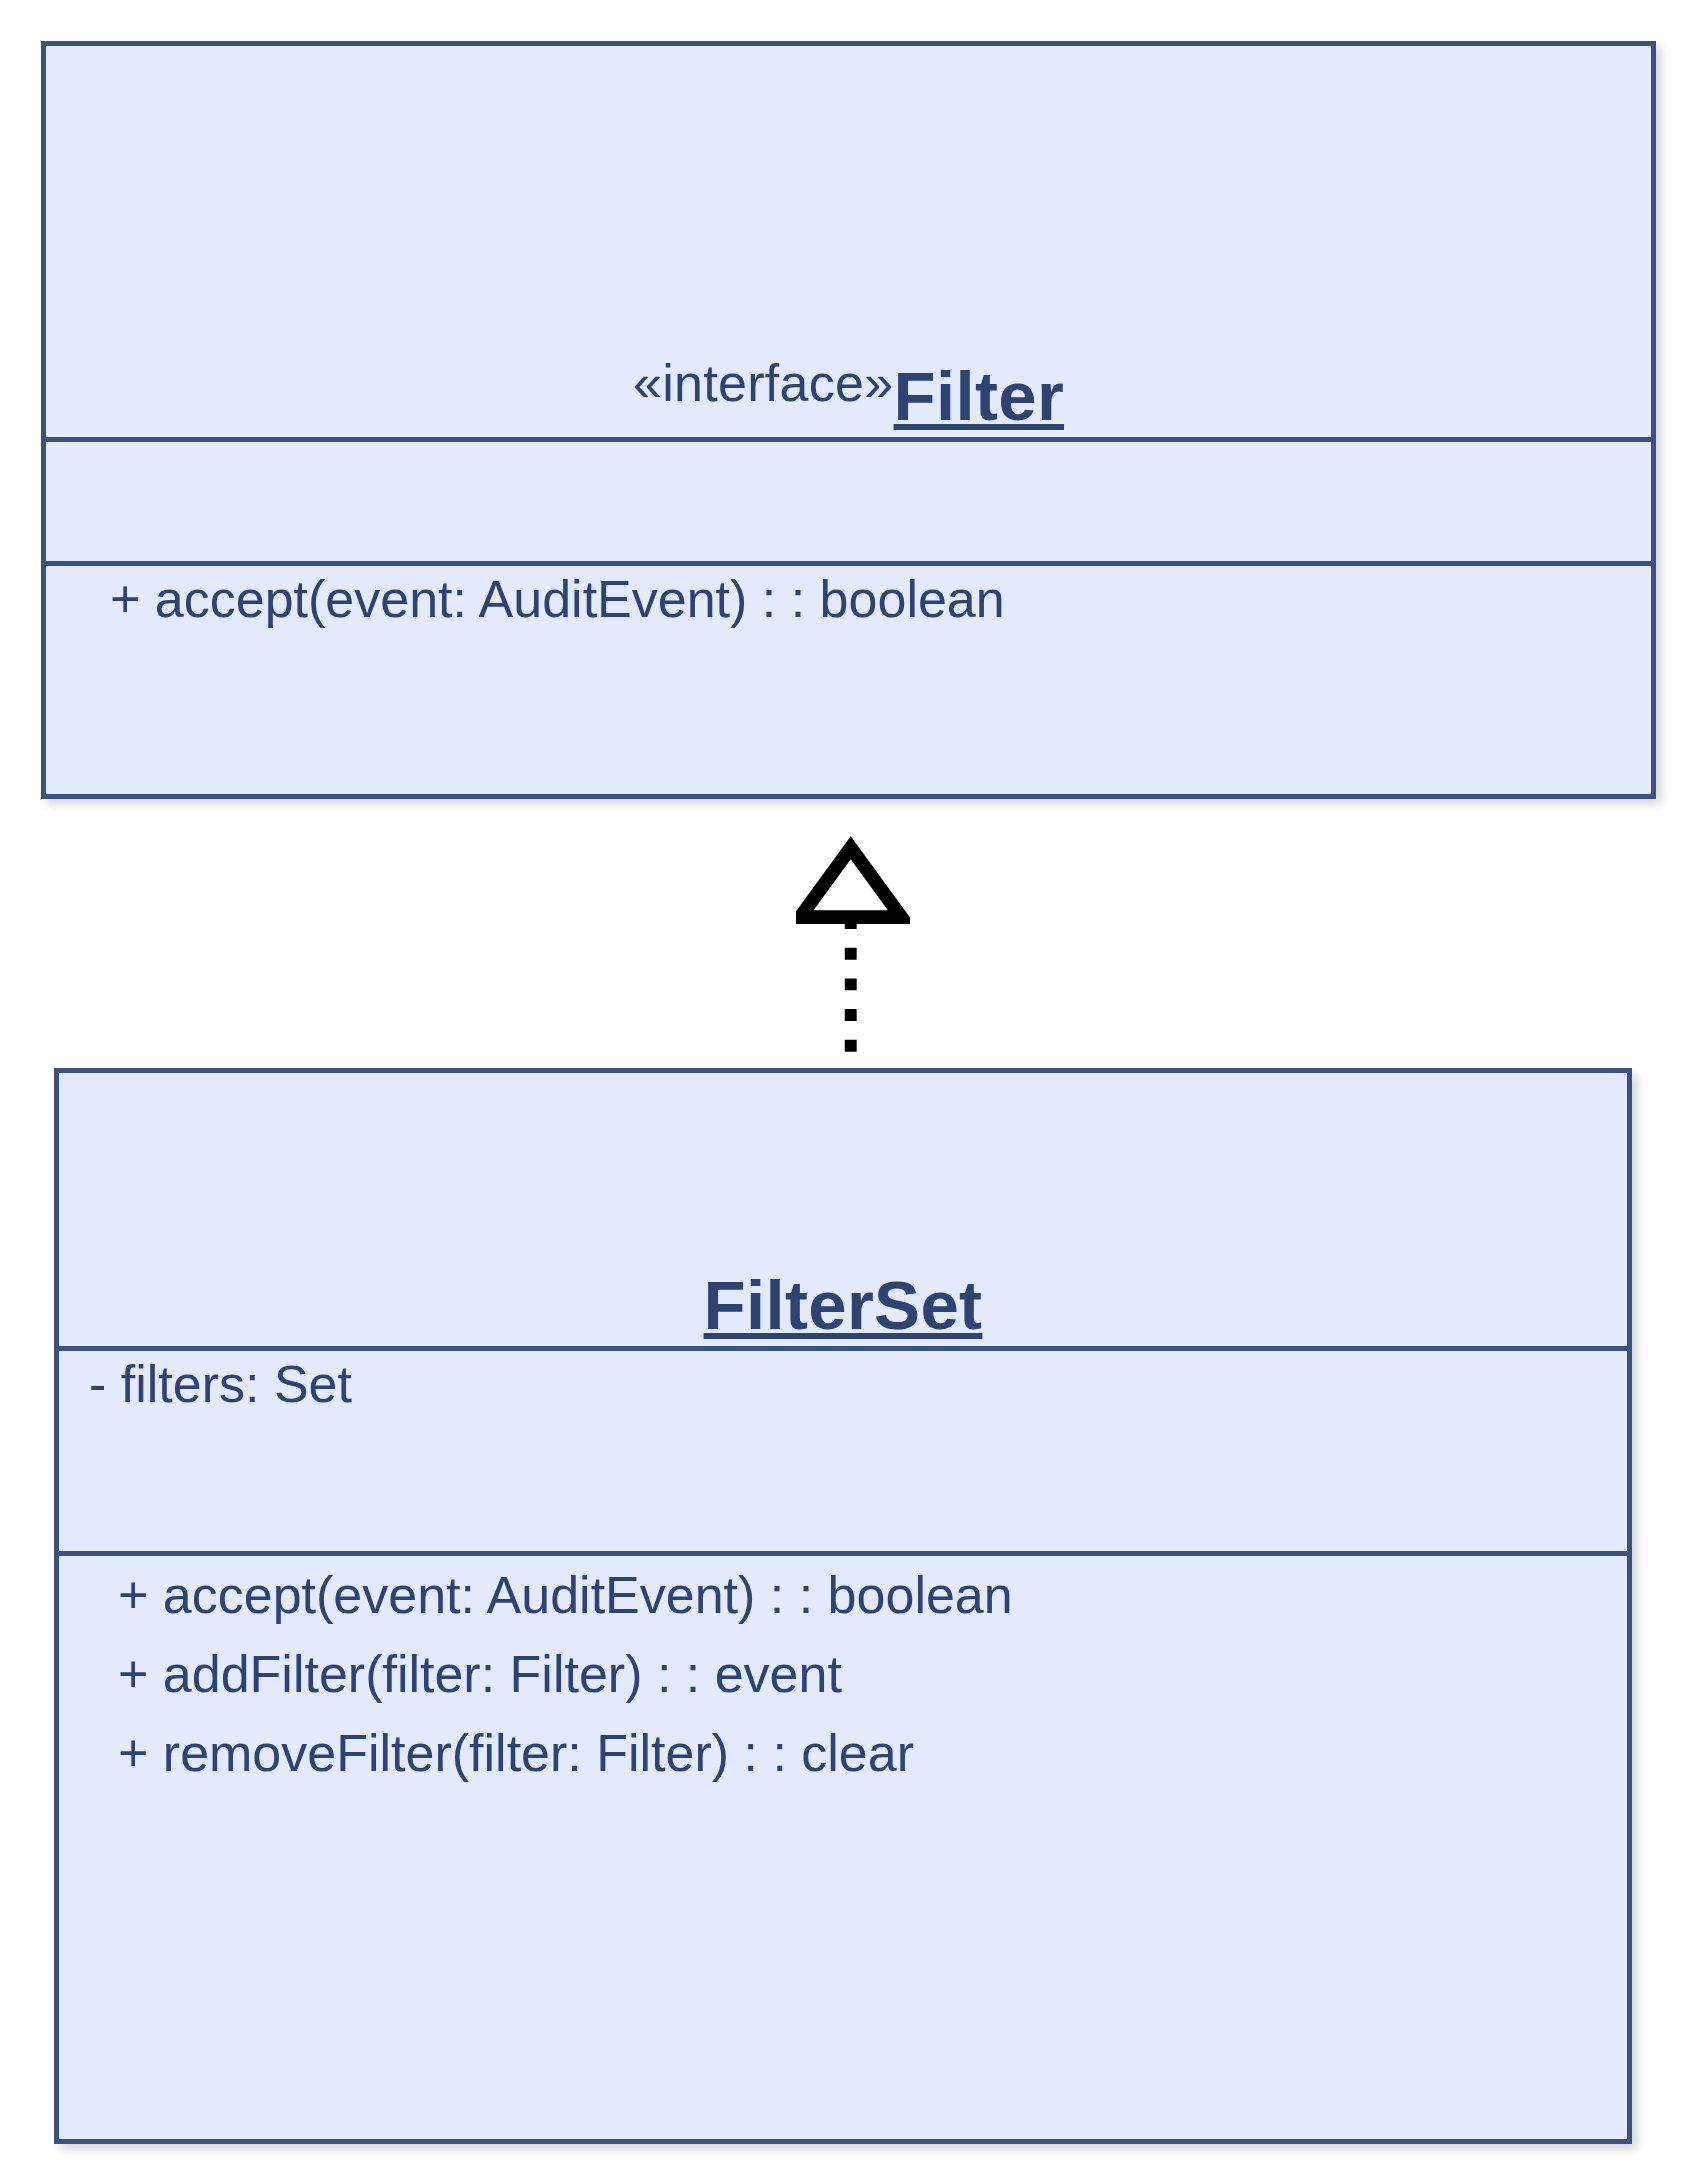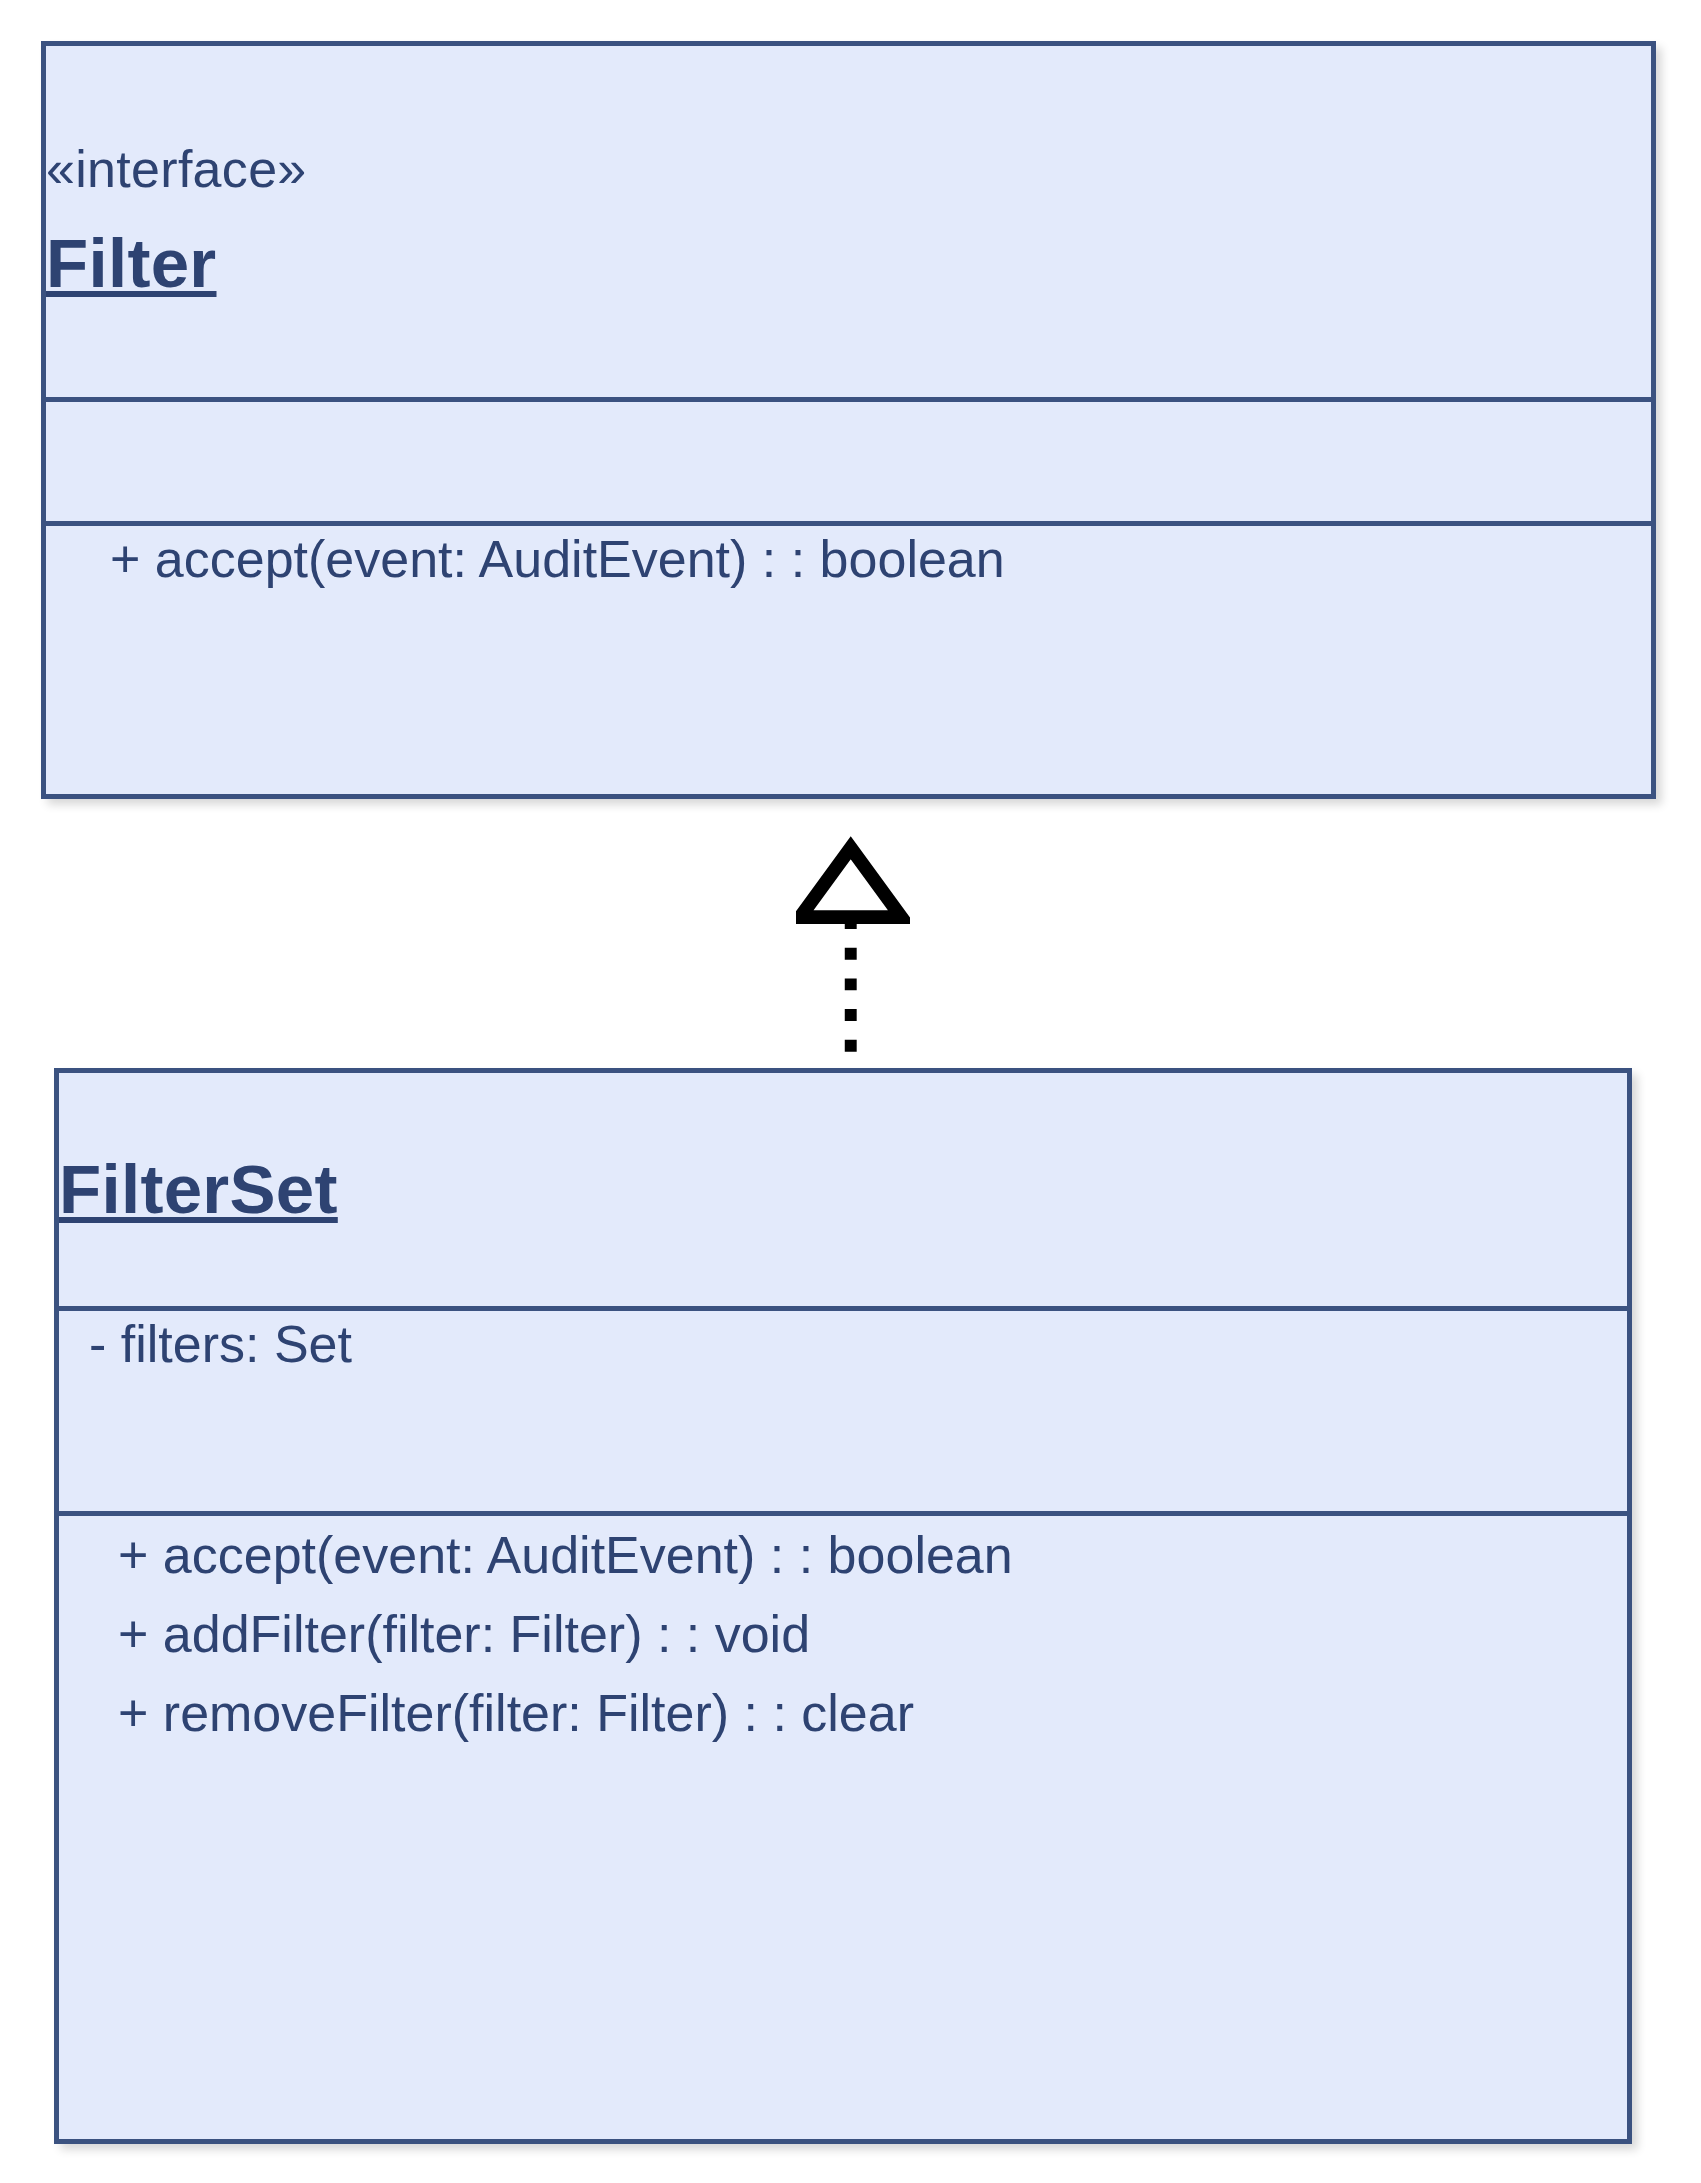--- a/index.html
+++ b/index.html
@@ -37,24 +37,24 @@
     position: relative;
     background: #e3eafb;
   }
   .uml-class .compartment + .compartment {
     border-top: 5.1px solid #3b5280;
   }
 
   
   .compartment.header {
     display: flex;
-    flex-direction: column;
-    align-items: flex-start;
+    align-items: flex-end;
     justify-content: center;
     text-align: center;
+    margin-top: 40px;
   }
 
   .stereotype {
     color: #2e4372;
     font-size: 52px;
     font-weight: 400;
     line-height: 1.18;
     letter-spacing: 0.3px;
   }
 
@@ -150,19 +150,19 @@
     <div class="compartment header">
       <div class="class-name">FilterSet</div>
     </div>
 
     <div class="compartment members attributes">
       <div class="member">- filters: Set</div>
     </div>
 
     <div class="compartment members operations">
       <div class="member">+ accept(event: AuditEvent) : : boolean</div>
-      <div class="member">+ addFilter(filter: Filter) : : void</div>
+      <div class="member">+ addFilter(filter: Filter) : : event</div>
       <div class="member">+ removeFilter(filter: Filter) : : clear</div>
     </div>
   </div>
 
 </div>
 
 
 </body></html>

